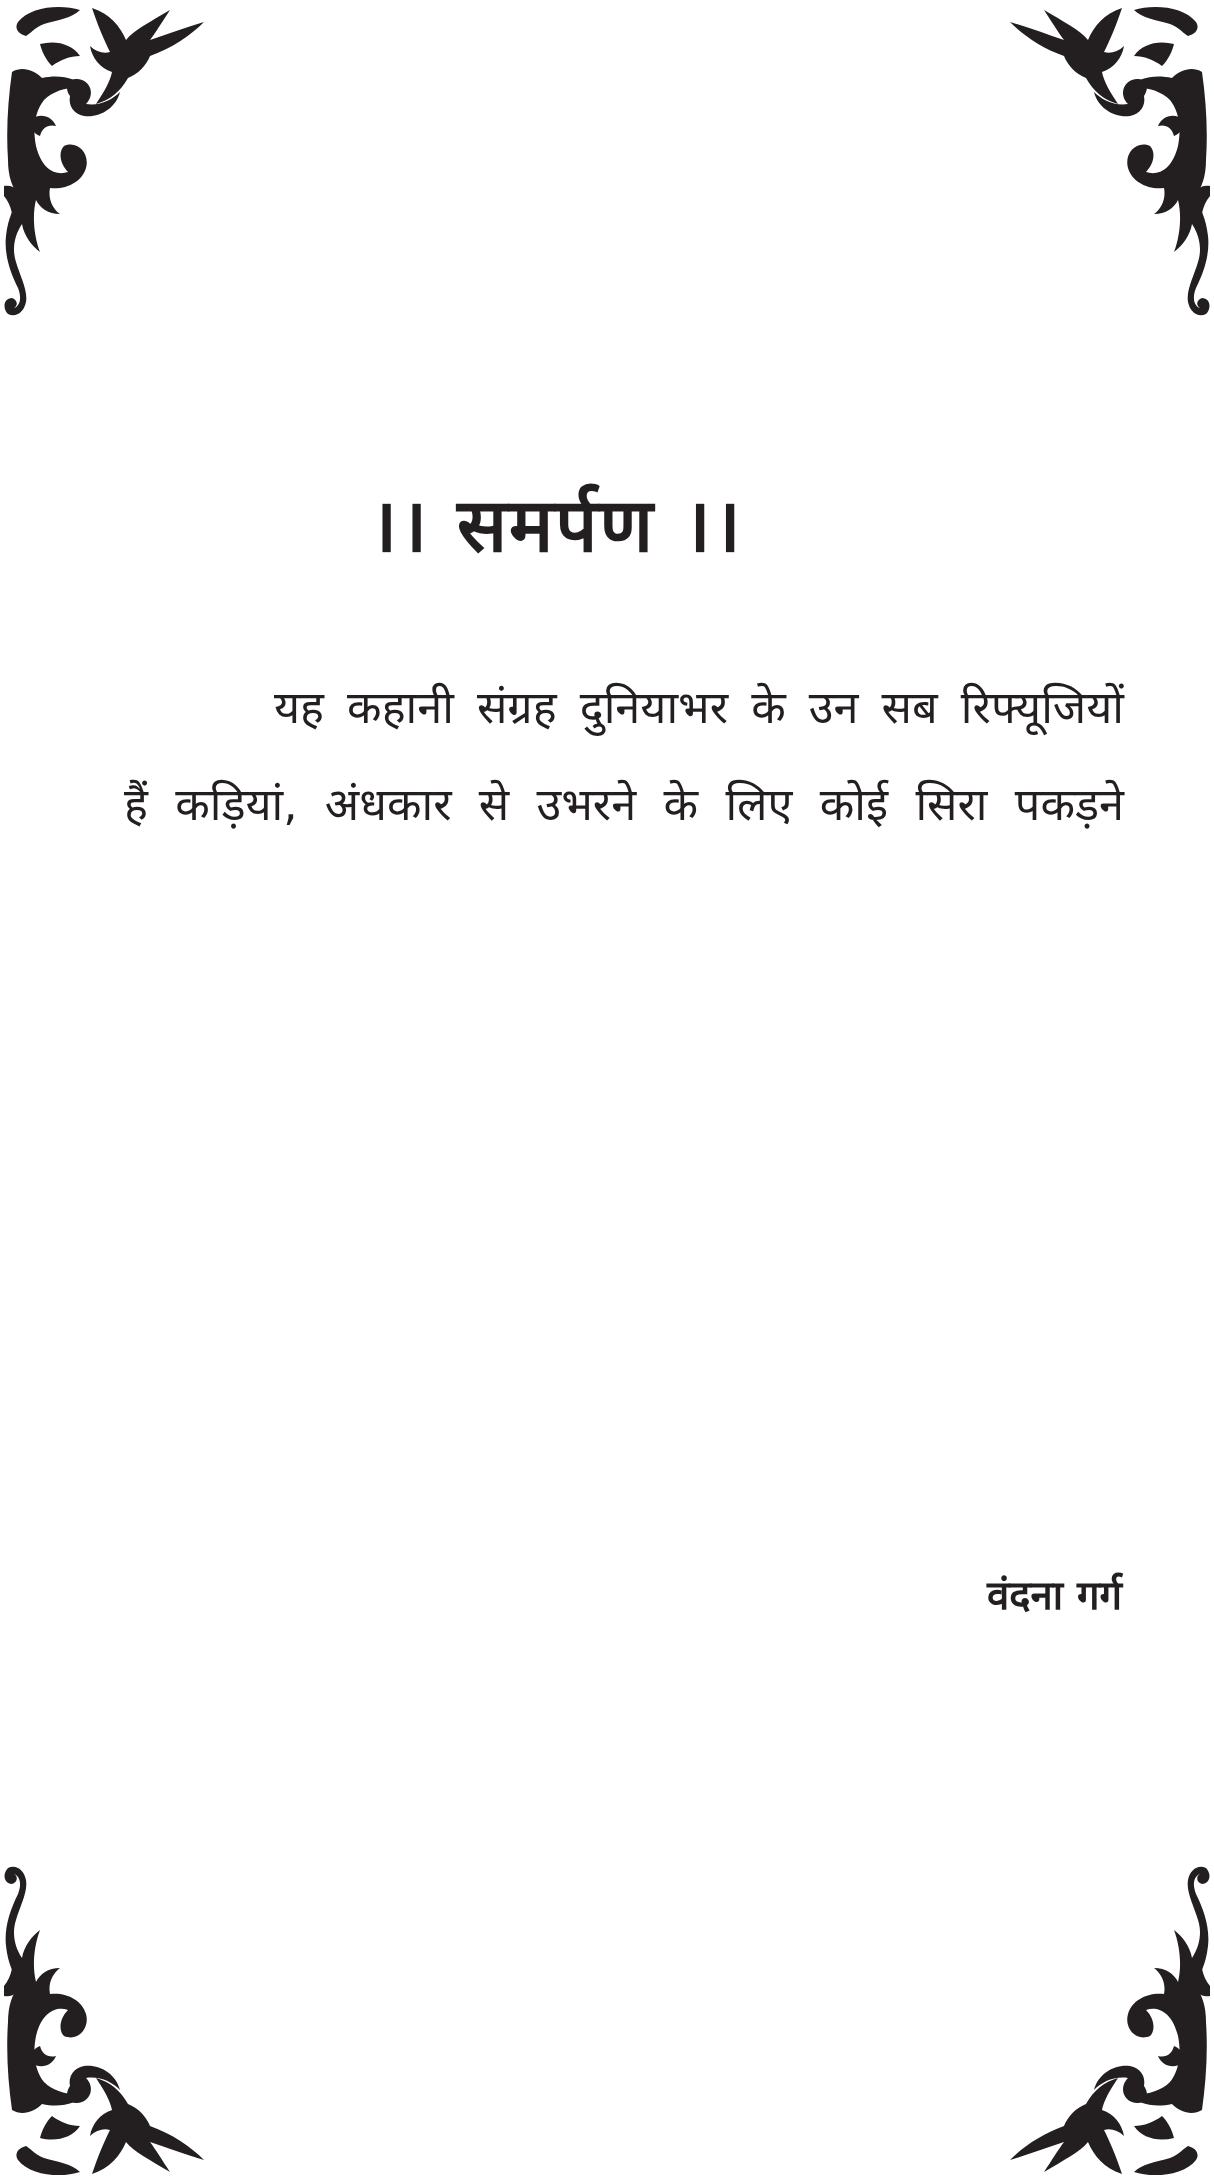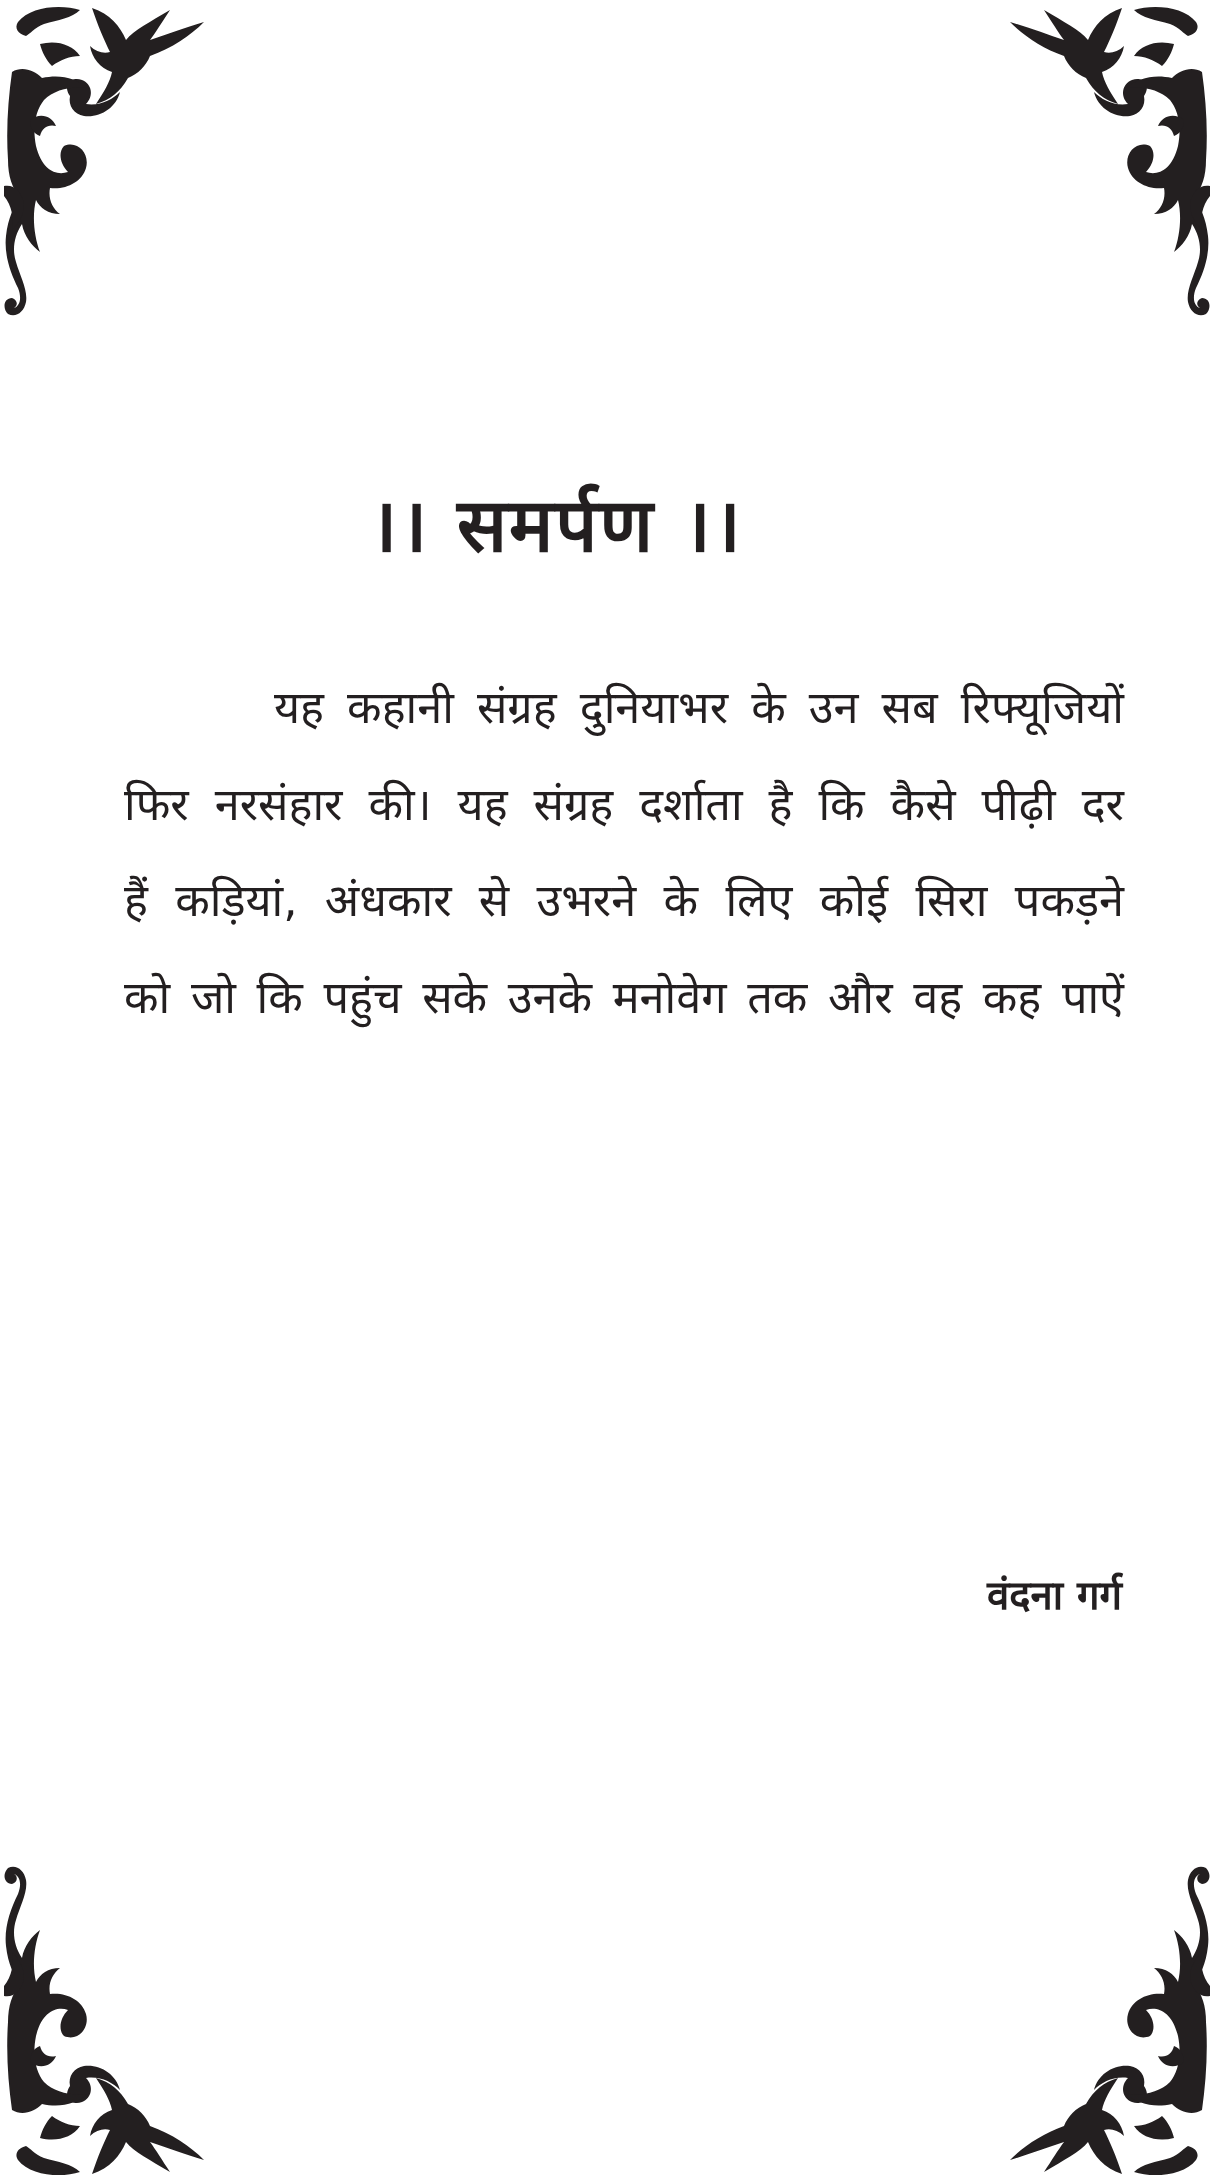--- a/index.html
+++ b/index.html
@@ -127,18 +127,16 @@
       <path d="M4 186 C14 184 22 192 24 204 C24 216 18 224 12 230 C14 218 12 206 4 196 Z"></path>
       <path d="M30 120 C40 112 52 116 56 126 C48 124 42 128 40 136 C34 134 30 128 30 120 Z"></path>
     </g>
   </svg>
 </div>
 
 <h1 class="title" style="margin:0;">।। समर्पण ।।</h1>
 
 <div class="body-text">
   <span class="body-line first">यह कहानी संग्रह दुनियाभर के उन सब रिफ्यूजियों</span>
-  <span class="body-line">फिर नरसंहार की। यह संग्रह दर्शाता है कि कैसे पीढ़ी दर</span>
   <span class="body-line">हैं कड़ियां, अंधकार से उभरने के लिए कोई सिरा पकड़ने</span>
-  <span class="body-line">को जो कि पहुंच सके उनके मनोवेग तक और वह कह पाऐं</span>
 </div>
 
 <div class="signature">वंदना गर्ग</div>
 
 </body></html>

